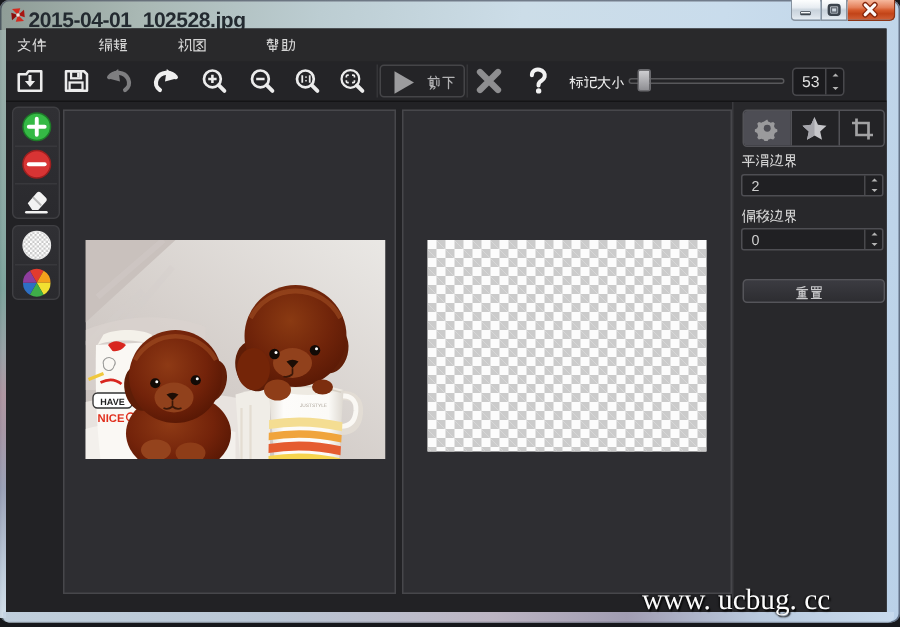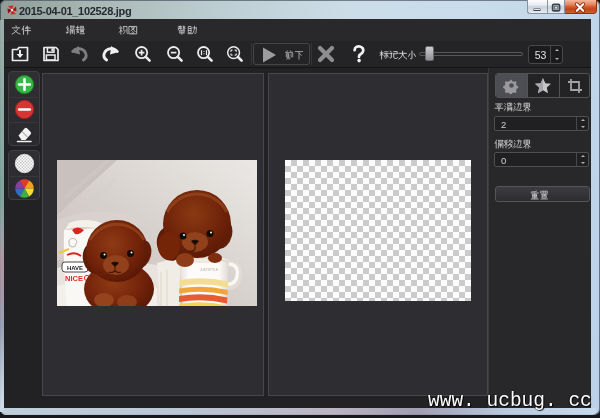--- a/index.html
+++ b/index.html
@@ -4,21 +4,21 @@
 <style>
 html,body{margin:0;padding:0;}
 body{width:600px;height:418px;overflow:hidden;position:relative;background:#17181c;font-family:"Liberation Sans",sans-serif;}
 #glass{position:absolute;left:0;top:0;width:600px;height:415px;border-radius:6px;
  background:linear-gradient(100deg,#8e9c96 0%,#a9b8b4 14%,#bccdd2 32%,#ccdde8 52%,#c9dcec 72%,#bad1e8 100%);
  box-shadow:inset 0 0 0 1px rgba(25,35,55,.55), inset 0 1px 0 rgba(255,255,255,.35);}
 #glassL{position:absolute;left:0;top:20px;width:4px;height:392px;background:linear-gradient(#9eb0ac,#85a8a2 36%,#7ba49c 44%,#9aa2a8 55%,#b295a2 62%,#a995a5 68%,#9aa0b8 78%,#c2d0e0 92%,#d8e4f0);opacity:0.9;}
 #glassB{position:absolute;left:2px;right:4px;top:408px;height:7px;background:linear-gradient(to right,#c5d4e4,#b8c4d4 30%,#baaebc 55%,#9a92a8 70%,#b8c8dc 85%,#cadcee);opacity:0.85;border-radius:0 0 4px 4px;}
 #content{position:absolute;left:4px;top:19px;width:587px;height:389px;background:#242428;}
 
-#title{position:absolute;left:19px;top:4.5px;font-size:11px;font-weight:bold;color:#232a30;letter-spacing:-0.3px;}
+#title{position:absolute;left:19px;top:4.5px;font-size:14px;font-weight:bold;color:#232a30;letter-spacing:-0.3px;}
 #appicon{position:absolute;left:7px;top:5px;width:10px;height:10px;}
 .wbtns{position:absolute;top:0px;right:3px;height:15px;display:flex;}
 .wb{height:14px;border:1px solid #8793a0;border-top:none;background:linear-gradient(#fdfefe,#e8edf2 38%,#c9d3dc 52%,#d7dfe7 80%,#e8eef3);box-sizing:border-box;position:relative;}
 .wb.min{width:20px;border-radius:0 0 0 3px;border-right:none;}
 .wb.max{width:18px;}
 .wb.close{width:32px;border-radius:0 0 4px 0;border-left:none;border-color:#8c3415;background:linear-gradient(#f6b99e,#e4805a 38%,#d55a2c 52%,#c24418 70%,#cf5e35);}
 
 #menubar{position:absolute;left:0;top:0;width:587px;height:22px;background:#29292b;}
 
 #toolbar{position:absolute;left:0;top:22px;width:587px;height:27px;background:#242427;border-bottom:1px solid #141416;box-sizing:border-box;padding-left:24px;}
@@ -48,21 +48,21 @@
 #sidebar{position:absolute;left:484px;top:0px;width:103px;height:340px;background:#28282b;border-left:1px solid #3a3a3e;box-sizing:border-box;}
 #tabs{position:absolute;left:6px;top:5px;width:95px;height:25px;border:1px solid #525257;border-radius:3px;background:#232326;box-sizing:border-box;}
 #tabs .cell{position:absolute;top:0;height:23px;width:31px;}
 #tabs .active{background:#4d4d54;border-radius:2px 0 0 2px;}
 #tabs .csep{position:absolute;top:0;width:1px;height:23px;background:#525257;}
 .sblabel{position:absolute;left:5px;height:12px;}
 .sbspin{position:absolute;left:5px;width:95px;height:15px;background:#202023;border:1px solid #4e4e53;border-radius:2px;box-sizing:border-box;}
 .sbspin .v{position:absolute;left:6px;top:1.5px;font-size:9.5px;color:#cfcfcf;}
 #resetbtn{position:absolute;left:6px;top:118px;width:95px;height:16px;border:1px solid #55555a;border-radius:3px;background:linear-gradient(#3b3b41,#2d2d31);box-sizing:border-box;}
 
-#wm{position:absolute;left:428px;top:390px;font-family:Liberation Mono, monospace;font-size:19.5px;font-weight:normal;color:#fcfcfc;letter-spacing:0;text-shadow:1px 1px 1px rgba(0,0,0,0.9),-1px 0 1px rgba(0,0,0,0.5);}
+#wm{position:absolute;left:428px;top:390px;font-family:Liberation Serif, serif;font-size:19.5px;font-weight:normal;color:#fcfcfc;letter-spacing:0;text-shadow:1px 1px 1px rgba(0,0,0,0.9),-1px 0 1px rgba(0,0,0,0.5);}
 </style>
 </head>
 <body>
 <svg width="0" height="0" style="position:absolute">
 <defs>
 <g id="g-wen" fill="none" stroke="currentColor" stroke-width="1.1" stroke-linecap="round">
  <path d="M6,0.6 L6.4,2.2 M1.2,3.2 H10.8 M8.3,4.6 C6.8,7.6 4.2,9.9 1,11.3 M3.8,6 C5.6,8.2 8.2,10.2 11.2,11.2"></path>
       </g>
 <g id="g-jian4" fill="none" stroke="currentColor" stroke-width="1.1" stroke-linecap="round">
  <path d="M3.2,0.8 C2.7,2.6 1.9,4.3 0.8,5.8 M2.7,4.2 V11.6 M7.6,0.8 C7.2,2.2 6.6,3.4 5.7,4.6 M5.2,3.4 H11.4 M4.6,6.8 H11.8 M8.2,1.8 V11.6"></path>

